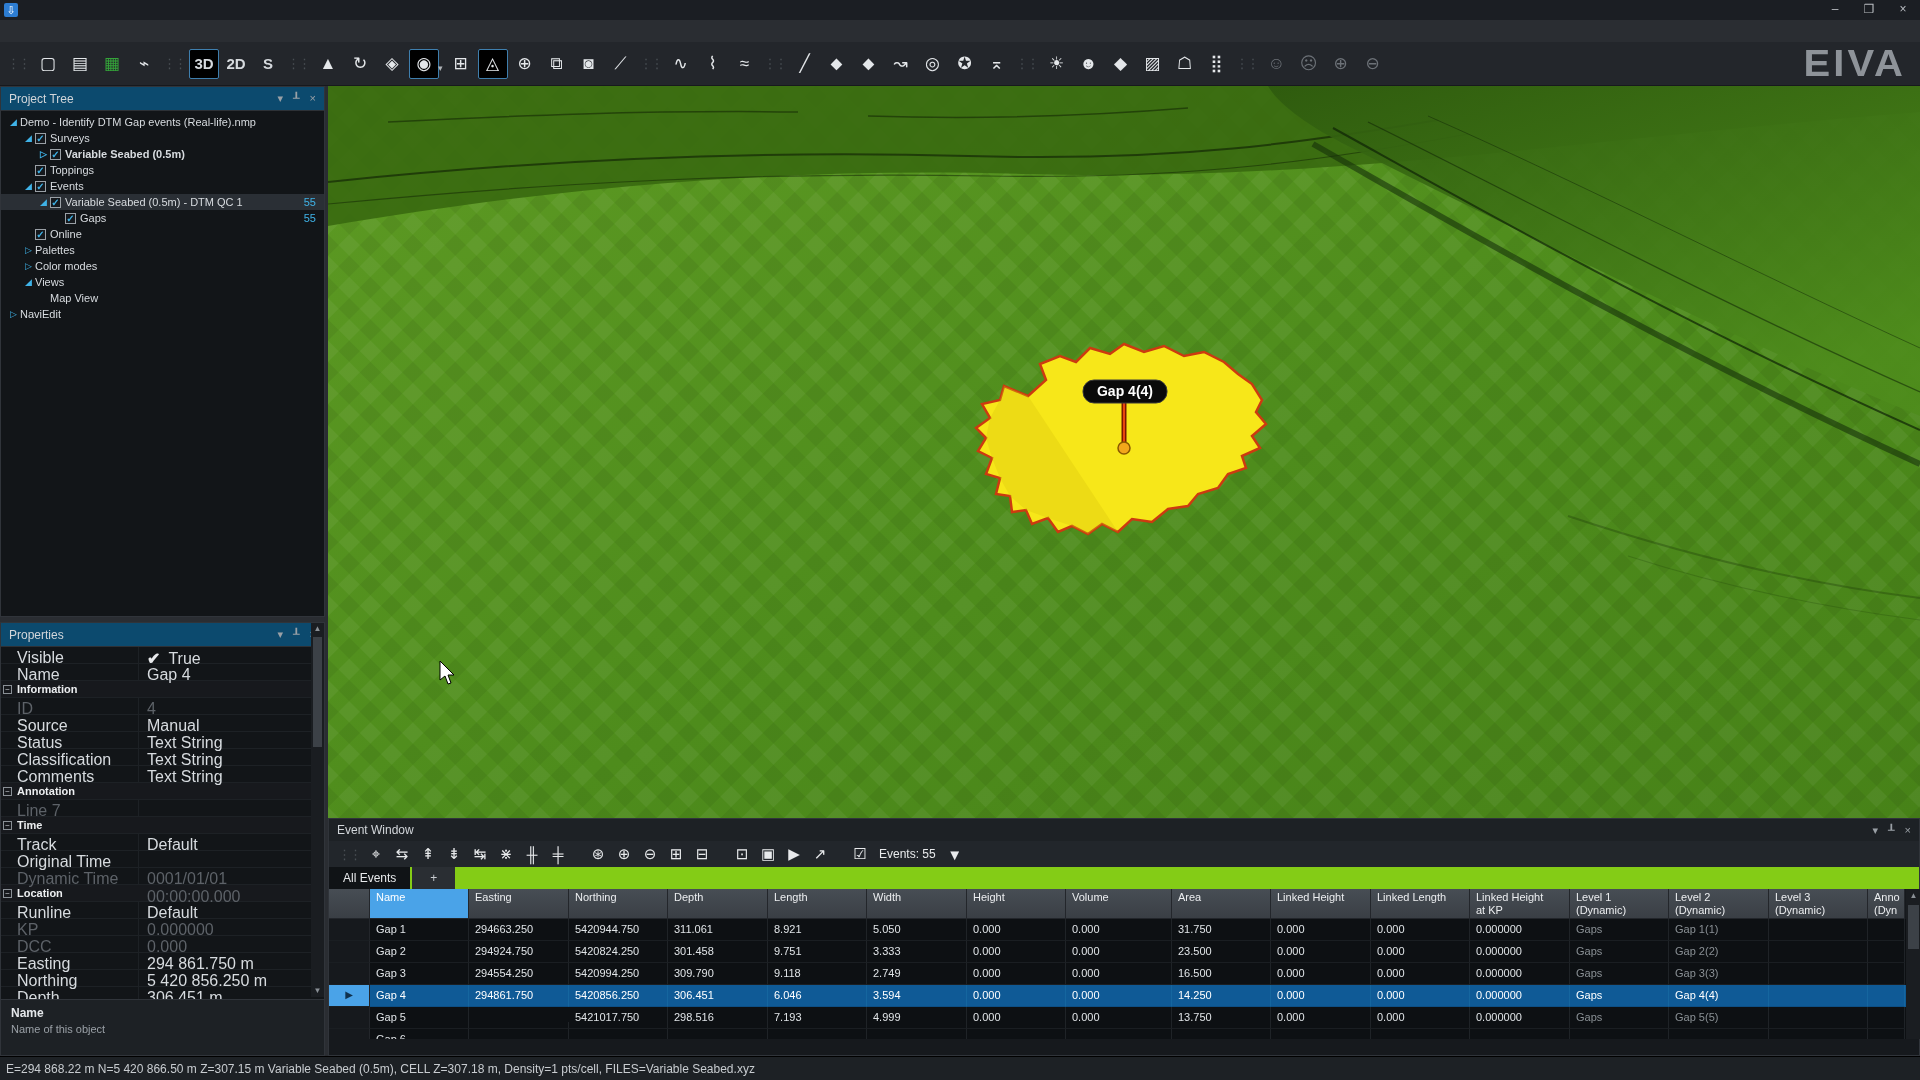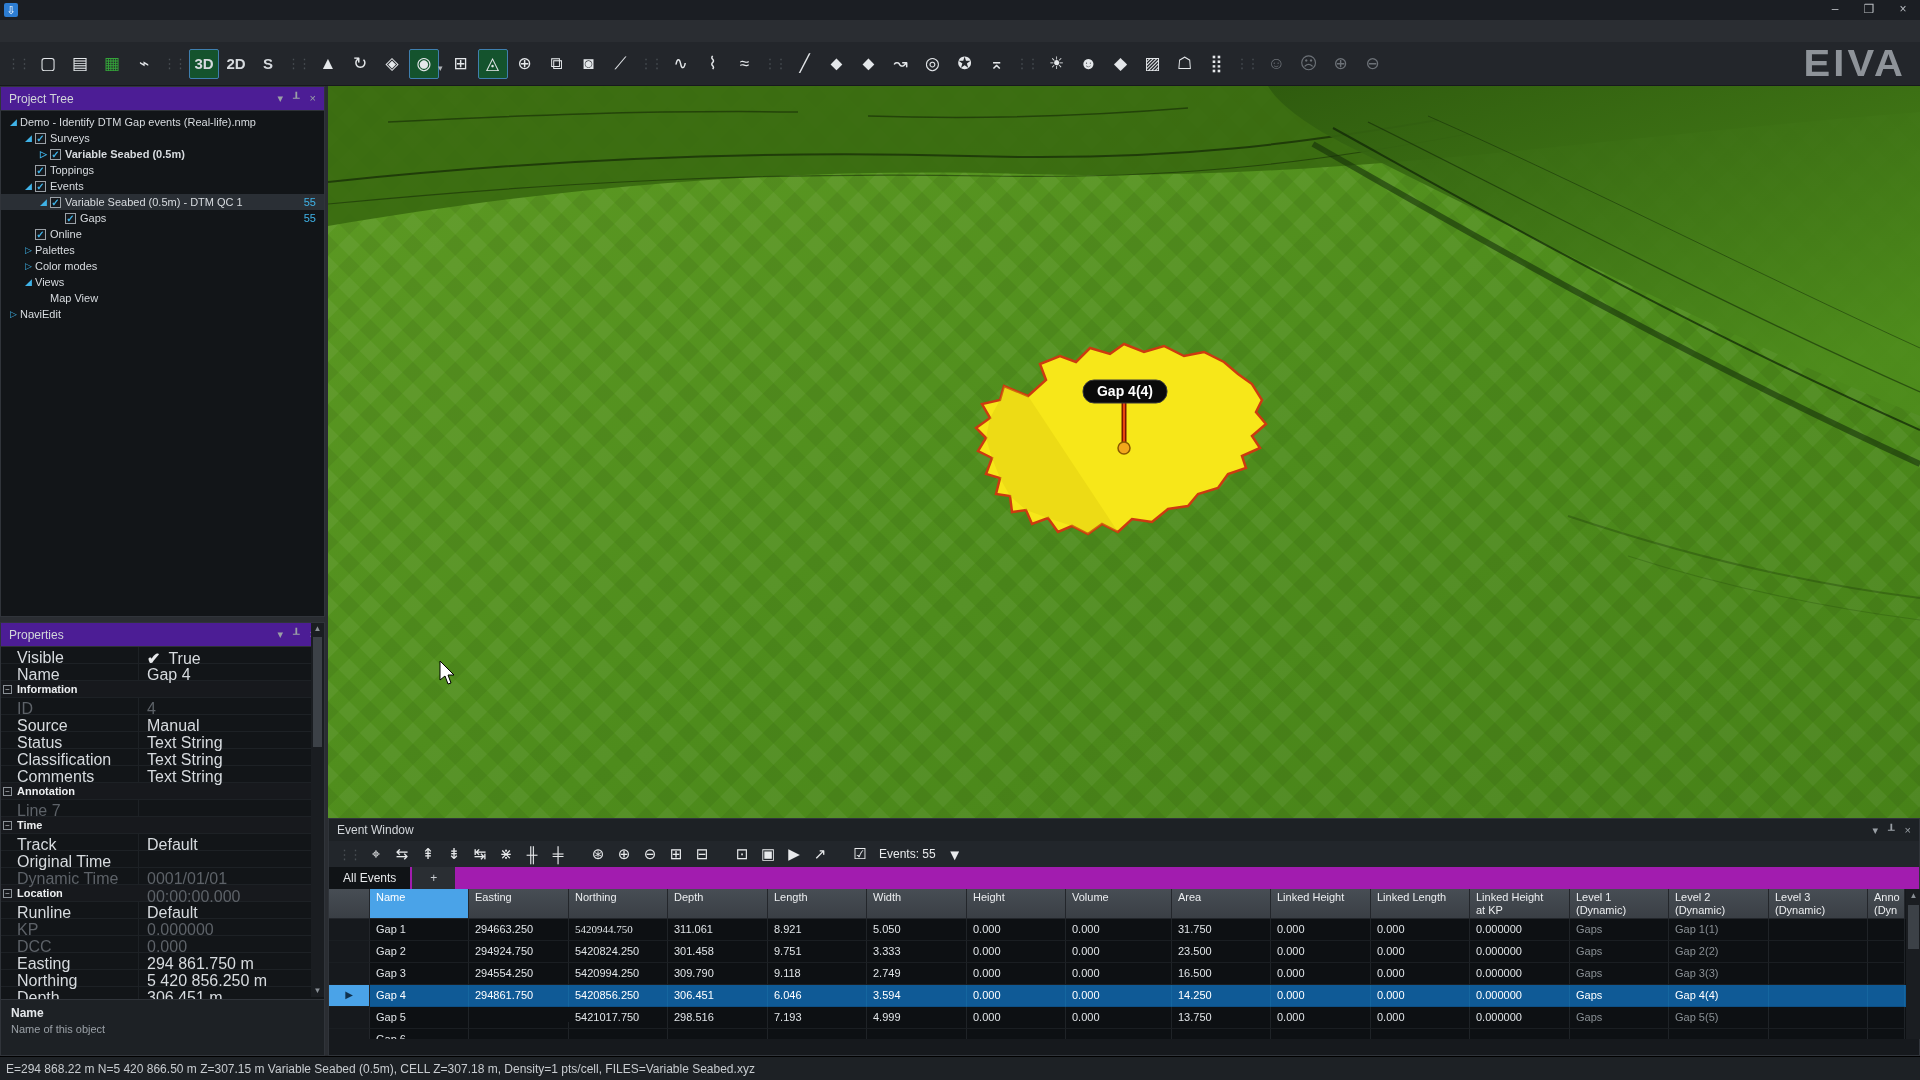--- a/index.html
+++ b/index.html
@@ -20,30 +20,30 @@
               display:flex; align-items:center; color:#d4d8dc; font-size:12px; }
   .menu-item { padding:0 11px; line-height:22px; }
 
   
   #main-toolbar { left:0; top:42px; width:1920px; height:44px; background:#23262b;
                   border-bottom:1px solid #17191d; display:flex; align-items:center; padding-left:4px; }
   .tb-grip { color:#4a4f55; font-size:13px; margin:0 3px; letter-spacing:-2px; }
   .tb-btn { min-width:30px; height:30px; margin:0 1px; display:flex; align-items:center; justify-content:center;
             color:#e4e7ea; font-size:17px; border:1px solid transparent; border-radius:2px; }
   .tb-btn.txt { font-weight:bold; font-size:15px; color:#d6dade; padding:0 4px; }
-  .tb-btn.active { background:#14532d; border-color:#3f7fae;text-align:right; }
+  .tb-btn.active { background:#000000; border-color:#3f7fae;text-align:right; }
   .tb-btn.green { color:#35a53a; }
   .tb-btn.dim { color:#6c7177; }
   .tb-caret { color:#aeb2b6; font-size:9px; margin:8px 2px 0 -2px; }
   #eiva-logo { margin-left:auto; margin-right:14px; font-size:40px; font-weight:bold; color:#8e9399;
                letter-spacing:3px; transform:scaleY(.9); }
 
   
   .panel { background:#121518; border:1px solid #30343a; }
-  .panel-hd { height:24px; background:#4c1d95; display:flex; align-items:center;
+  .panel-hd { height:24px; background:#0c4a6e; display:flex; align-items:center;
               color:#d2d6da; font-size:12px; padding:0 8px; border-bottom:1px solid #2d3136; }
   .panel-hd .hd-icons { margin-left:auto; color:#9aa0a6; font-size:11px; display:flex; gap:10px; }
 
   
   #project-tree { left:0; top:86px; width:325px; height:531px; }
   .tree-row { height:16px; display:flex; align-items:center; font-size:11px; color:#d7dbdf;
               white-space:nowrap; position:relative; }
   .tree-row.selected { background:#2a2f35; }
   .exp { width:13px; text-align:center; color:#3fb3e8; font-size:9px; flex:none; }
   .chk { width:11px; height:11px; border:1px solid #9aa0a6; background:#15181c; margin-right:4px;
@@ -76,21 +76,21 @@
   #viewport { left:328px; top:86px; width:1592px; height:732px; background:#4e8c1c; }
 
   
   #event-window { left:328px; top:818px; width:1592px; height:238px; background:#16191d; border:1px solid #30343a; }
   #ew-hd { height:22px; display:flex; align-items:center; padding:0 8px; color:#d2d6da; font-size:12px; background:#1d2125; }
   #ew-hd .hd-icons { margin-left:auto; color:#9aa0a6; font-size:11px; display:flex; gap:10px; }
   #ew-toolbar { height:26px; background:#22262b; display:flex; align-items:center; padding-left:6px; color:#e8eaec; }
   .ew-btn { min-width:24px; height:22px; display:flex; align-items:center; justify-content:center; font-size:15px; margin:0 1px; }
   .ew-gap { width:14px; }
   #ew-count { font-size:12px; color:#e8eaec; margin:0 6px; }
-  #ew-tabs { height:22px; background:#a21caf; display:flex; align-items:flex-end; }
+  #ew-tabs { height:22px; background:#84cc16; display:flex; align-items:flex-end; }
   .ew-tab { height:22px; padding:0 14px; line-height:22px; font-size:12px; color:#e8eaec; background:#101316; }
   .ew-tab.plus { background:#2a2e33; color:#c8ccd0; padding:0 18px; margin-left:2px; }
 
   #ew-table { position:relative; width:1592px; }
   .t-hd { display:flex; height:30px; }
   .t-hc { background:linear-gradient(#474d54,#3a3f45); color:#eceef0; font-size:11px; padding:2px 6px;
           border-right:1px solid #23262b; border-bottom:1px solid #23262b; white-space:pre-line; line-height:13px;
           overflow:hidden; }
   .t-hc.sel { background:#4aa3e8; color:#fff; }
   .t-row { display:flex; height:22px; background:#0d1013; }
@@ -475,21 +475,21 @@
           <div class="t-hc" style="width: 99px;">Level 3
 (Dynamic)</div>
           <div class="t-hc" style="width: 37px;">Anno
 (Dyn</div>
         </div>
       <div id="t-rows">
           <div class="t-row">
             <div class="t-marker" style="width: 41px;"></div>
             <div class="t-cell" style="width: 99px;">Gap 1</div>
             <div class="t-cell" style="width: 100px;">294663.250</div>
-            <div class="t-cell" style="width: 99px; font-family: Liberation Serif, serif;">5420944.750</div>
+            <div class="t-cell" style="width: 99px;">5420944.750</div>
             <div class="t-cell" style="width: 100px;">311.061</div>
             <div class="t-cell" style="width: 99px;">8.921</div>
             <div class="t-cell" style="width: 100px;">5.050</div>
             <div class="t-cell" style="width: 99px;">0.000</div>
             <div class="t-cell" style="width: 106px;">0.000</div>
             <div class="t-cell" style="width: 99px;">31.750</div>
             <div class="t-cell" style="width: 100px;">0.000</div>
             <div class="t-cell" style="width: 99px;">0.000</div>
             <div class="t-cell" style="width: 100px;">0.000000</div>
             <div class="t-cell dim" style="width: 99px;">Gaps</div>

